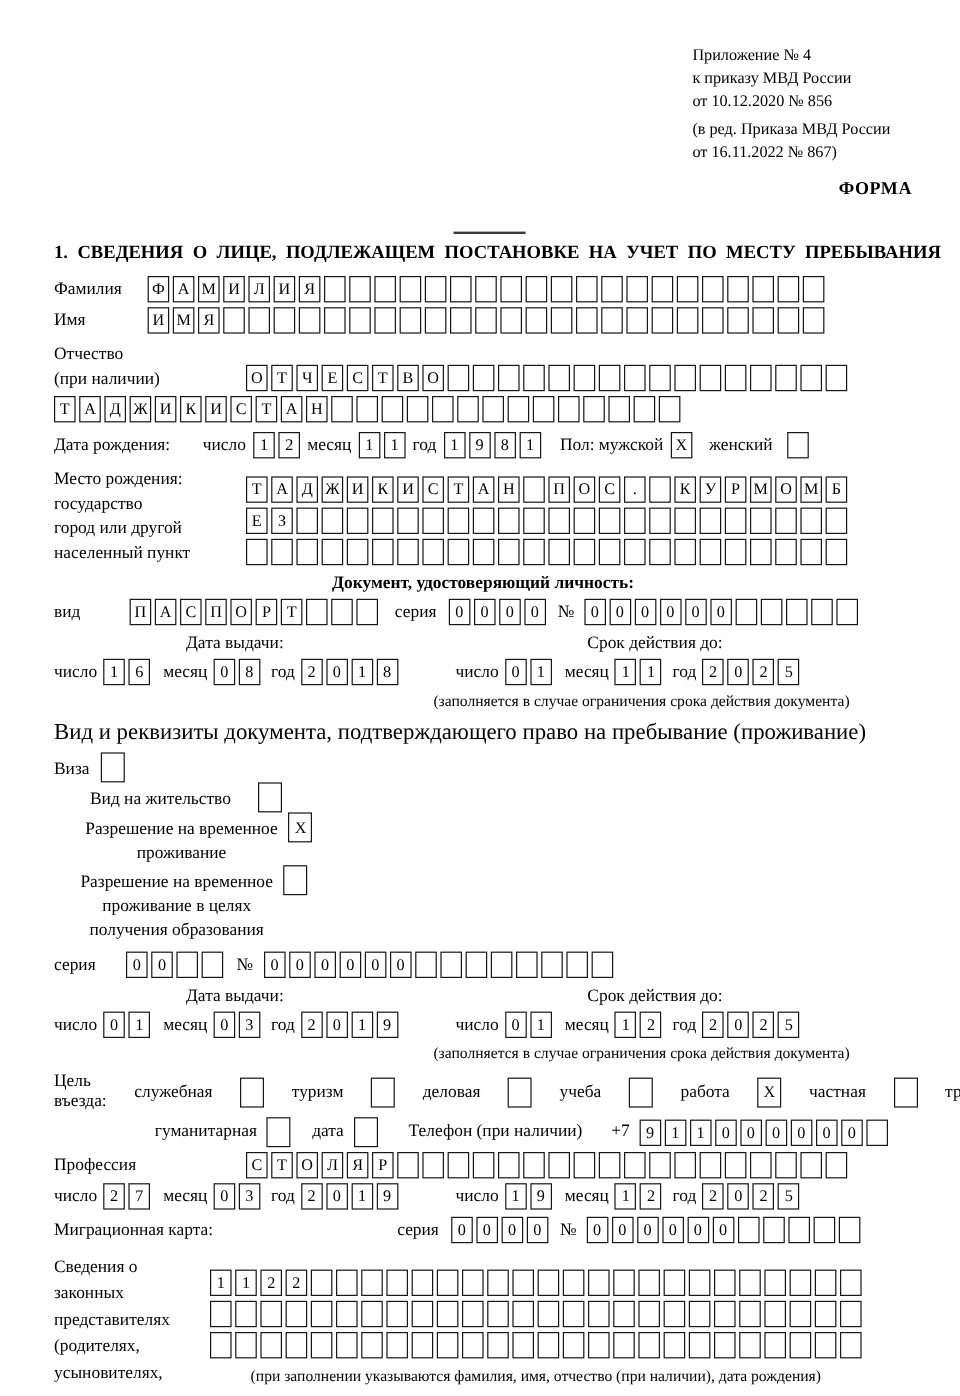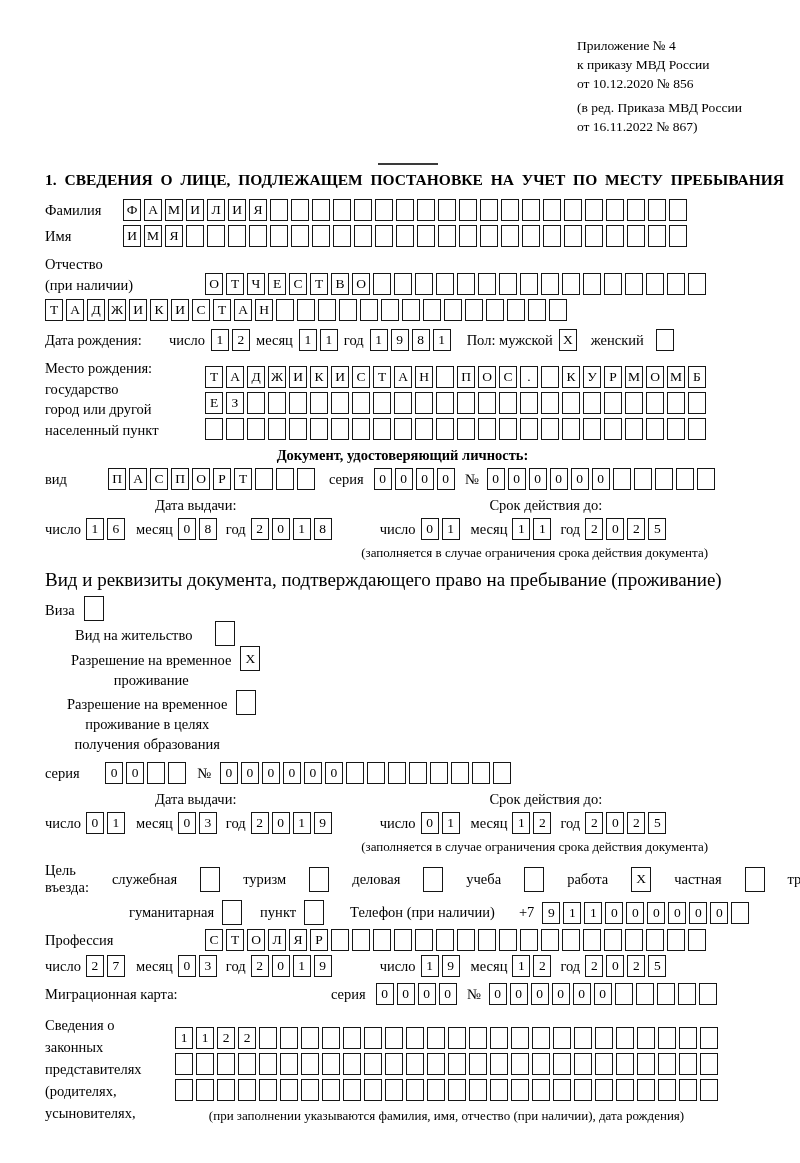--- a/index.html
+++ b/index.html
@@ -67,20 +67,21 @@
 <div class="sheet">
 
   <div class="appendix">
     <div>Приложение № 4</div>
     <div>к приказу МВД России</div>
     <div>от 10.12.2020 № 856</div>
     <div class="amend">(в ред. Приказа МВД России</div>
     <div>от 16.11.2022 № 867)</div>
   </div>
 
+  <div class="form-label">ФОРМА</div>
 
   <div class="title">
     <div>
       <span class="blankline"></span>
     </div>
   </div>
 
   <div class="section-heading">1. СВЕДЕНИЯ О ЛИЦЕ, ПОДЛЕЖАЩЕМ ПОСТАНОВКЕ НА УЧЕТ ПО МЕСТУ ПРЕБЫВАНИЯ</div>
 
   <div class="formbody">
@@ -560,21 +561,21 @@
       <span class="cellrow cbx">
           <span class="cell"></span>
         </span>
     </div>
 
     <div class="frow" style="gap:8px; margin-left:84px;text-align:center;">
       <span>гуманитарная</span>
       <span class="cellrow cbx">
           <span class="cell"></span>
         </span>
-      <span style="margin-left:10px;">пункт</span>
+      <span style="margin-left:10px;">дата</span>
       <span class="cellrow cbx">
           <span class="cell"></span>
         </span>
       <span style="margin-left:18px;">Телефон (при наличии)</span>
       <span style="margin-left:16px;">+7</span>
       <span class="cellrow">
           <span class="cell">9</span>
           <span class="cell">1</span>
           <span class="cell">1</span>
           <span class="cell">0</span>

